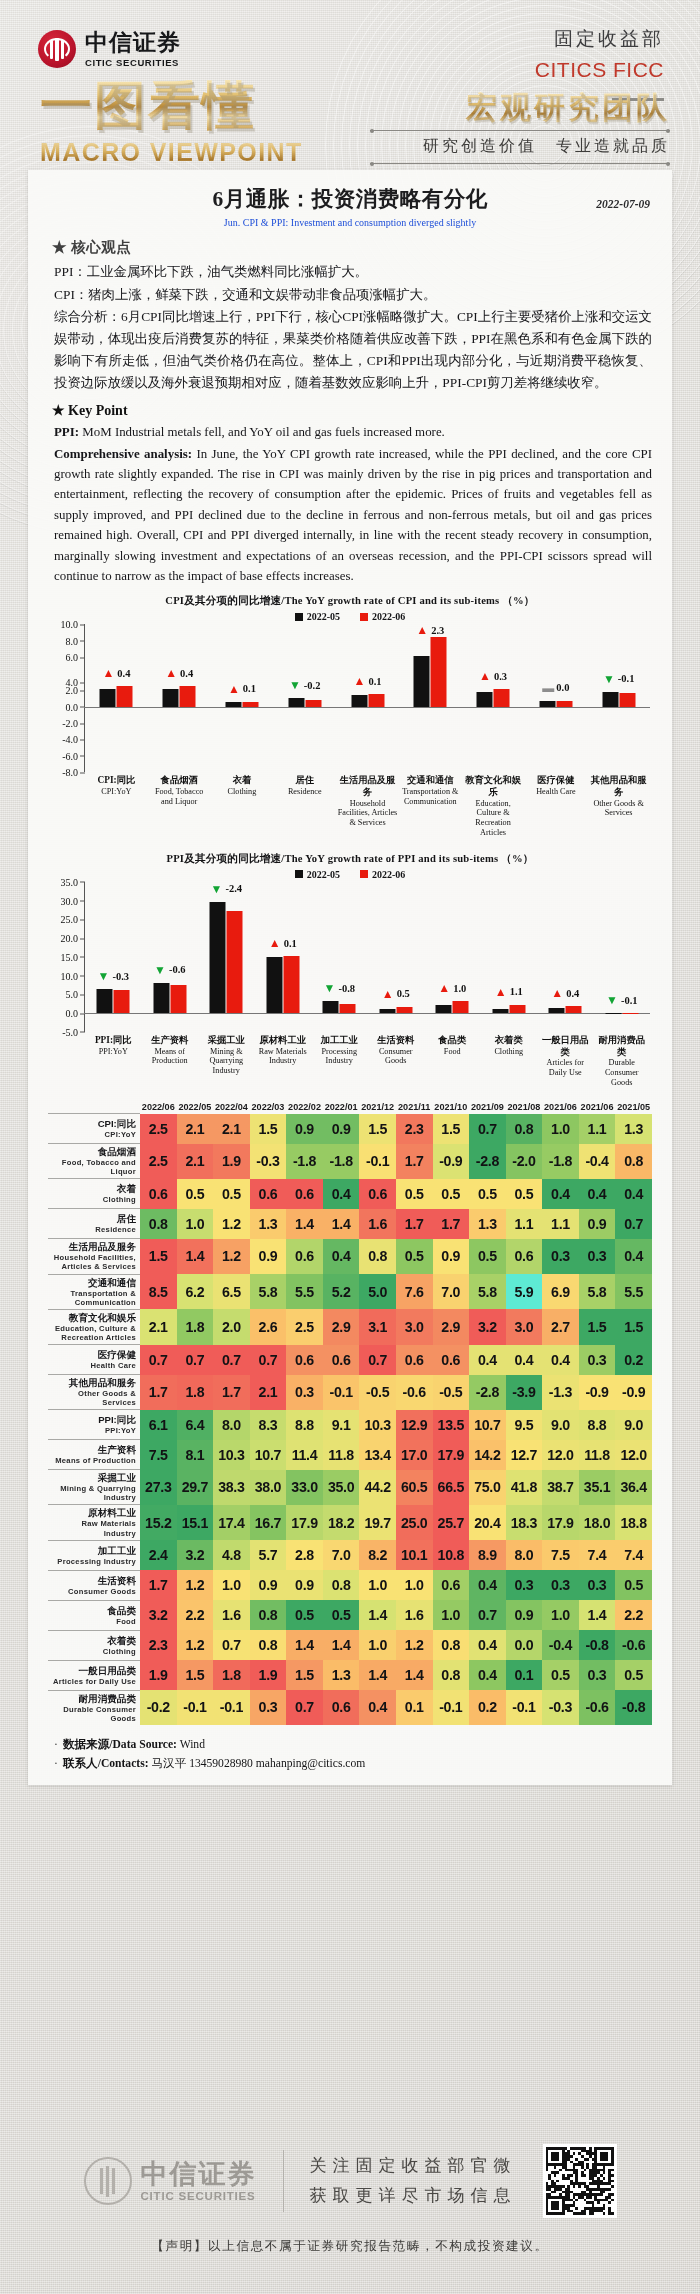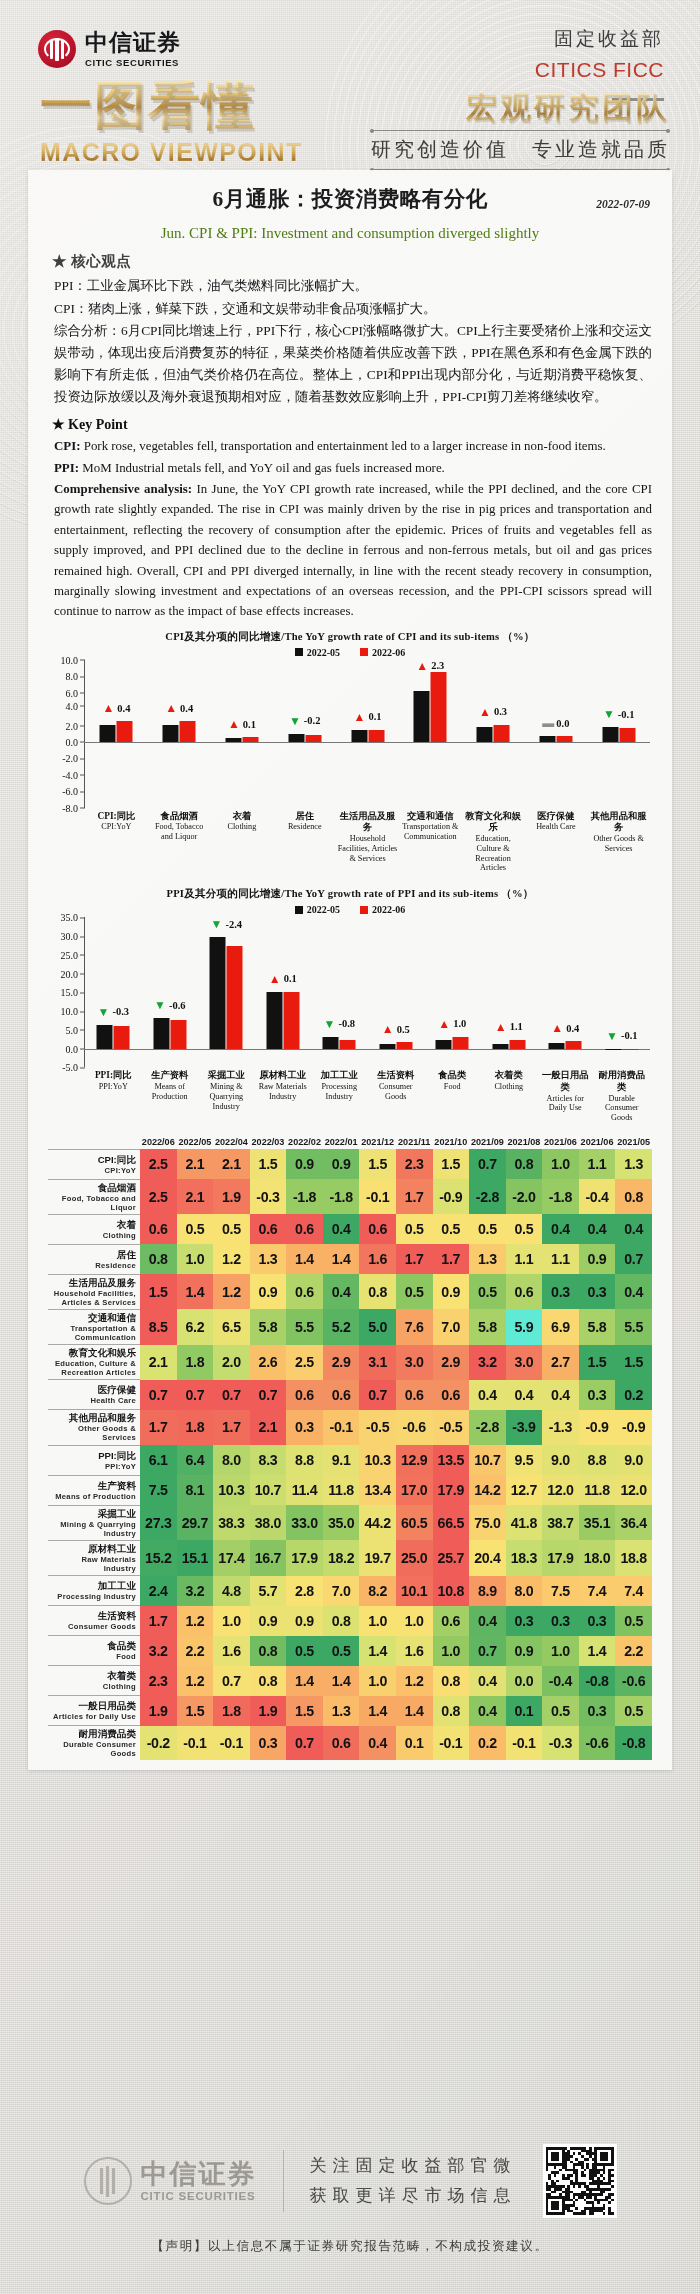--- a/index.html
+++ b/index.html
@@ -73,36 +73,36 @@
   .team-cn {
     font-size: 31px; font-weight: 700; letter-spacing: 3px; line-height: 1;
     font-family: "Liberation Serif", serif;
     background: linear-gradient(180deg,#f6e6bb 0%,#ddb96a 40%,#ab7d33 70%,#eed9a2 100%);
     -webkit-background-clip: text; background-clip: text; color: transparent;
     text-shadow: 1px 2px 0 rgba(150,140,120,.3);
   }
   .team-line { position: relative; height: 1px; background: #8a8884; margin: 7px 0 5px 0; }
   .team-line::before, .team-line::after { content:""; position:absolute; width:4px;height:4px;border-radius:50%;background:#8a8884;top:-1.5px;}
   .team-line::before{left:0;} .team-line::after{right:0;}
-  .team-slogan { font-size: 20px; color: #3e3d3b; letter-spacing: 3px; font-family:"Liberation Serif",serif; }
+  .team-slogan { font-size: 16px; color: #3e3d3b; letter-spacing: 3px; font-family:"Liberation Serif",serif; }
   .team-line2 { position: relative; height: 1px; background: #8a8884; margin-top: 6px; }
   .team-line2::before,.team-line2::after{content:"";position:absolute;width:4px;height:4px;border-radius:50%;background:#8a8884;top:-1.5px;}
   .team-line2::before{left:0;} .team-line2::after{right:0;}
 
   
   .card {
     position: absolute; left: 28px; top: 170px; width: 644px;
     background: rgba(250,250,248,.93);
     box-shadow: 0 1px 4px rgba(0,0,0,.13);
     padding: 14px 20px 10px 20px;
   }
   .title-row { position: relative; text-align: center; }
   .title-cn { font-size: 21.5px; font-weight: 700; color: #1d1d1f; letter-spacing: .5px; }
   .title-date { position: absolute; right: 2px; bottom: 3px; font-size: 11.5px; font-weight: 700; font-style: italic; color: #2a2a2c; font-family:"Liberation Serif",serif; }
-  .title-en { font-size: 15px; color: #4d7c0f; margin-top: 12px; text-align: center; }
+  .title-en { font-size: 10px; color: #1d4ed8; margin-top: 4px; text-align: center; }
 
   .sec-head { font-size: 14.5px; font-weight: 700; color: #404040; margin: 10px 0 4px 4px; letter-spacing: .5px; }
   .sec-head-en { font-size: 14px; font-weight: 700; color: #111; margin: 9px 0 3px 4px; }
   .para { font-size: 13.4px; line-height: 1.62; color: #16161a; margin: 0 0 1px 6px; text-align: justify; }
   .para b { font-weight: 700; }
   .para.en { font-size: 12.9px; line-height: 1.58; }
 
   
   .chart-block { margin-top: 8px; }
   .chart-title { text-align: center; font-size: 10.6px; font-weight: 700; color: #141416; letter-spacing: .2px; }
@@ -269,23 +269,20 @@
     </div>
     <div class="title-en">Jun. CPI &amp; PPI: Investment and consumption diverged slightly</div>
 
     <div class="sec-head">★ 核心观点</div>
     <p class="para">PPI：工业金属环比下跌，油气类燃料同比涨幅扩大。</p>
     <p class="para">CPI：猪肉上涨，鲜菜下跌，交通和文娱带动非食品项涨幅扩大。</p>
     <p class="para">综合分析：6月CPI同比增速上行，PPI下行，核心CPI涨幅略微扩大。CPI上行主要受猪价上涨和交运文娱带动，体现出疫后消费复苏的特征，果菜类价格随着供应改善下跌，PPI在黑色系和有色金属下跌的影响下有所走低，但油气类价格仍在高位。整体上，CPI和PPI出现内部分化，与近期消费平稳恢复、投资边际放缓以及海外衰退预期相对应，随着基数效应影响上升，PPI-CPI剪刀差将继续收窄。</p>
 
     <div class="sec-head-en">★ Key Point</div>
     <p class="para en">
-      <b>CPI:</b><span> Pork rose, vegetables fell, transportation and entertainment led to a larger increase in non-food items.</span>
-    </p>
-    <p class="para en">
       <b>PPI:</b><span> MoM Industrial metals fell, and YoY oil and gas fuels increased more.</span>
     </p>
     <p class="para en">
       <b>Comprehensive analysis:</b><span> In June, the YoY CPI growth rate increased, while the PPI declined, and the core CPI growth rate slightly expanded. The rise in CPI was mainly driven by the rise in pig prices and transportation and entertainment, reflecting the recovery of consumption after the epidemic. Prices of fruits and vegetables fell as supply improved, and PPI declined due to the decline in ferrous and non-ferrous metals, but oil and gas prices remained high. Overall, CPI and PPI diverged internally, in line with the recent steady recovery in consumption, marginally slowing investment and expectations of an overseas recession, and the PPI-CPI scissors spread will continue to narrow as the impact of base effects increases.</span>
     </p>
 
     <div class="chart-block">
       <div class="chart-title">CPI及其分项的同比增速/The YoY growth rate of CPI and its sub-items （%）</div>
       <div class="legend">
         <span>
@@ -295,21 +292,21 @@
         <span>
             <i class="sw-red"></i>
             <em style="font-style:normal">2022-06</em>
           </span>
       </div>
       <div class="plot" id="plot0" style="height:148px">
           <div class="yaxis">
             <div class="ytick" style="top: 0px;">10.0</div>
             <div class="ytick" style="top: 16.4444px;">8.0</div>
             <div class="ytick" style="top: 32.8889px;">6.0</div>
-            <div class="ytick" style="top: 46px; margin-left: 12px;">4.0</div>
+            <div class="ytick" style="top: 58px; margin-left: 12px;">4.0</div>
             <div class="ytick" style="top: 65.7778px;">2.0</div>
             <div class="ytick" style="top: 82.2222px;">0.0</div>
             <div class="ytick" style="top: 98.6667px;">-2.0</div>
             <div class="ytick" style="top: 115.111px;">-4.0</div>
             <div class="ytick" style="top: 131.556px;">-6.0</div>
             <div class="ytick" style="top: 148px;">-8.0</div>
           </div>
           <div class="axis-line"></div>
           <div class="zero-line" style="top: 82.2222px;"></div>
           <div class="bars-area">
@@ -1093,20 +1090,28 @@
               <td style="background: rgb(250, 188, 104);">0.2</td>
               <td style="background: rgb(242, 226, 116);">-0.1</td>
               <td style="background: rgb(214, 226, 114);">-0.3</td>
               <td style="background: rgb(125, 193, 97);">-0.6</td>
               <td style="background: rgb(61, 168, 99);">-0.8</td>
             </tr>
           </tbody>
       </table>
     </div>
 
+    <div class="notes">
+      <div class="note">
+        <span class="dot">·</span><b>数据来源/Data Source:</b><span class="mono"> Wind</span>
+      </div>
+      <div class="note">
+        <span class="dot">·</span><b>联系人/Contacts:</b><span class="mono"> 马汉平  13459028980  mahanping@citics.com</span>
+      </div>
+    </div>
   </div>
 
   <div class="bottom">
     <div class="bottom-inner">
       <div class="bm-logo">
         <div class="bm-mark">
           <div class="bb">
               <i></i>
               <i class="mid"></i>
               <i></i>

